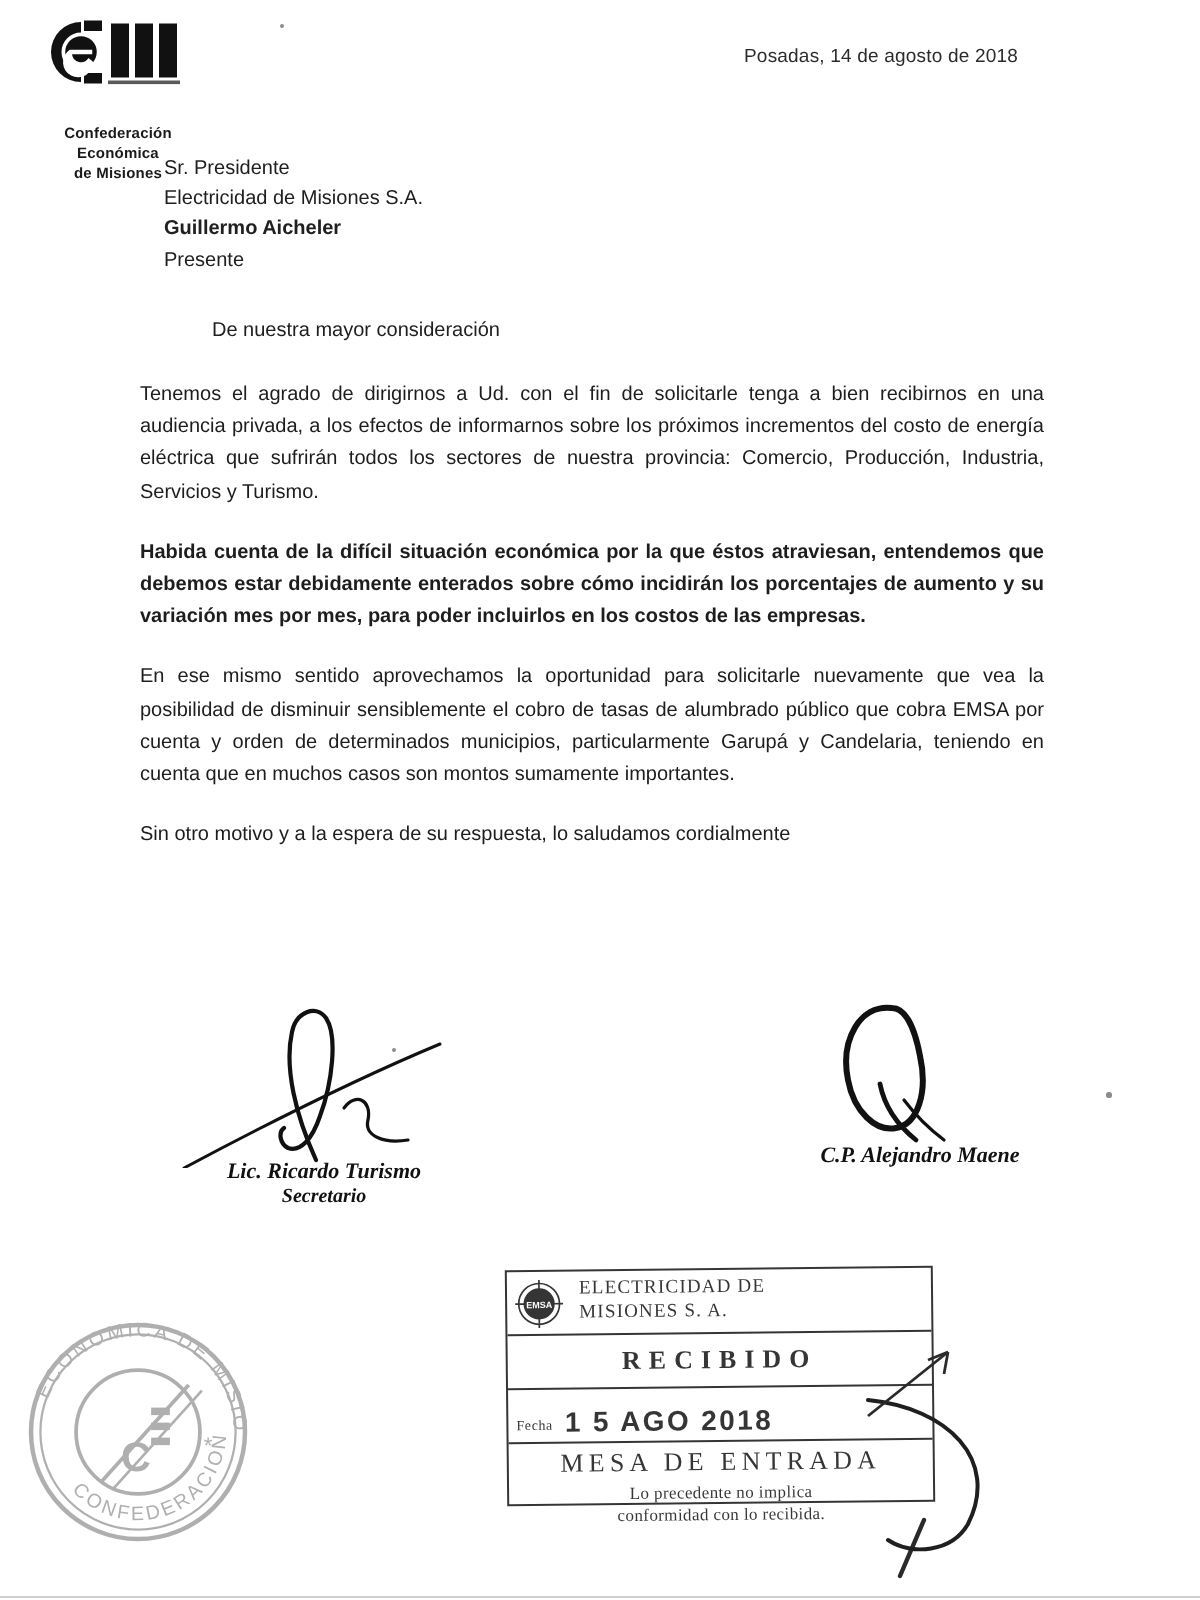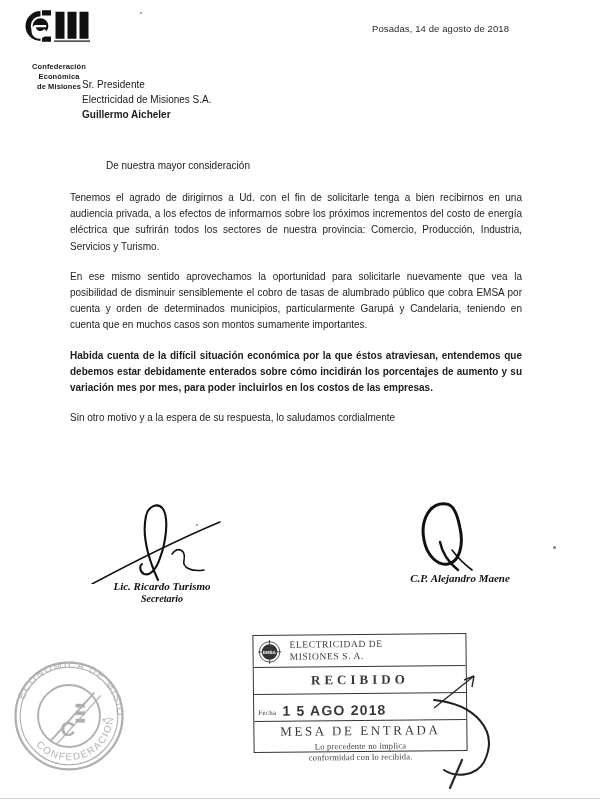--- a/index.html
+++ b/index.html
@@ -232,28 +232,29 @@
       <div>de Misiones</div>
     </div>
   </div>
 
   <div class="date-line">Posadas, 14 de agosto de 2018</div>
 
   <div class="addressee">
     <div>Sr. Presidente</div>
     <div>Electricidad de Misiones S.A.</div>
     <div class="strong">Guillermo Aicheler</div>
+    <div>Presente</div>
   </div>
 
   <div class="salutation">De nuestra mayor consideración</div>
 
   <div class="body-block">
     <p class="para">Tenemos el agrado de dirigirnos a Ud. con el fin de solicitarle tenga a bien recibirnos en una audiencia privada, a los efectos de informarnos sobre los próximos incrementos del costo de energía eléctrica que sufrirán todos los sectores de nuestra provincia: Comercio, Producción, Industria, Servicios y Turismo.</p>
+    <p class="para bold">Habida cuenta de la difícil situación económica por la que éstos atraviesan, entendemos que debemos estar debidamente enterados sobre cómo incidirán los porcentajes de aumento y su variación mes por mes, para poder incluirlos en los costos de las empresas.</p>
     <p class="para">En ese mismo sentido aprovechamos la oportunidad para solicitarle nuevamente que vea la posibilidad de disminuir sensiblemente el cobro de tasas de alumbrado público que cobra EMSA por cuenta y orden de determinados municipios, particularmente Garupá y Candelaria, teniendo en cuenta que en muchos casos son montos sumamente importantes.</p>
-    <p class="para bold">Habida cuenta de la difícil situación económica por la que éstos atraviesan, entendemos que debemos estar debidamente enterados sobre cómo incidirán los porcentajes de aumento y su variación mes por mes, para poder incluirlos en los costos de las empresas.</p>
     <p class="para last">Sin otro motivo y a la espera de su respuesta, lo saludamos cordialmente</p>
   </div>
 
   <div class="sig sig-left">
     <div class="sig-ink">
       <svg width="200" height="86" viewBox="0 0 200 86">
         <path d="M96 82 C86 60 80 36 84 18 C86 8 96 4 101 11 C107 20 104 44 98 60 C94 72 88 78 82 76 C78 74 77 68 80 66" stroke="#111" stroke-width="2.1" fill="none" stroke-linecap="round"></path>
         <path d="M30 86 C60 70 110 44 158 24" stroke="#111" stroke-width="1.5" fill="none" stroke-linecap="round"></path>
         <path d="M110 56 C116 48 124 52 122 62 C120 70 130 74 142 72" stroke="#111" stroke-width="1.6" fill="none" stroke-linecap="round"></path>
       </svg>

